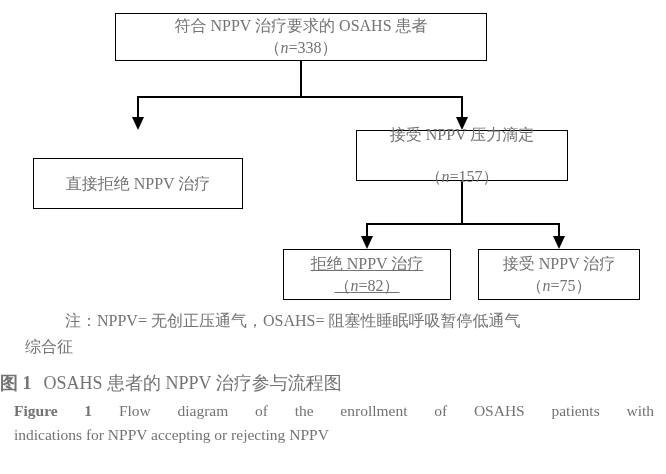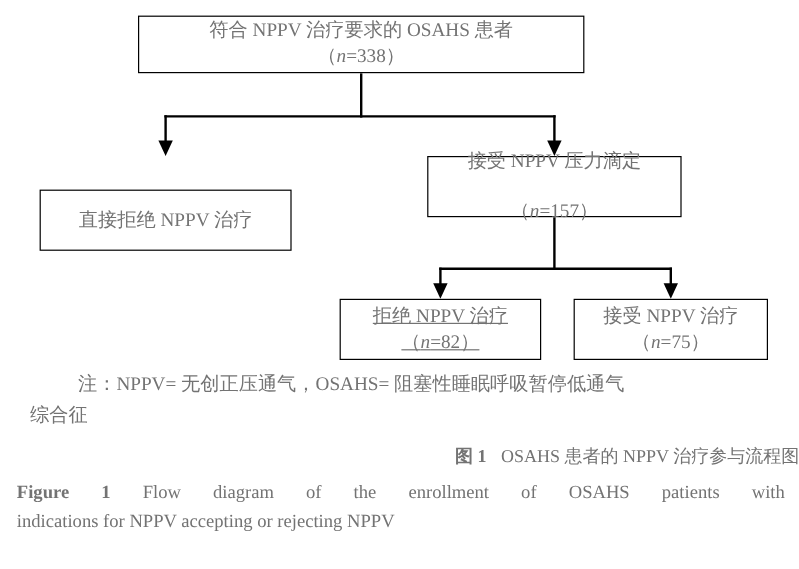--- a/index.html
+++ b/index.html
@@ -37,22 +37,22 @@
     width: 642px;
     font-size: 16px;
     line-height: 1.65;
   }
   .note .indent { text-indent: 40px; }
   .caption-zh {
     position: absolute;
     left: 0;
     top: 371px;
     width: 666px;
-    text-align: right;
-    font-size: 15px;
+    text-align: left;
+    font-size: 18px;
   }
   .caption-zh .bold { font-weight: bold; margin-right: 12px; }
   .caption-en {
     position: absolute;
     left: 14px;
     top: 399px;
     width: 640px;
     font-size: 15.5px;
     line-height: 1.55;
   }

